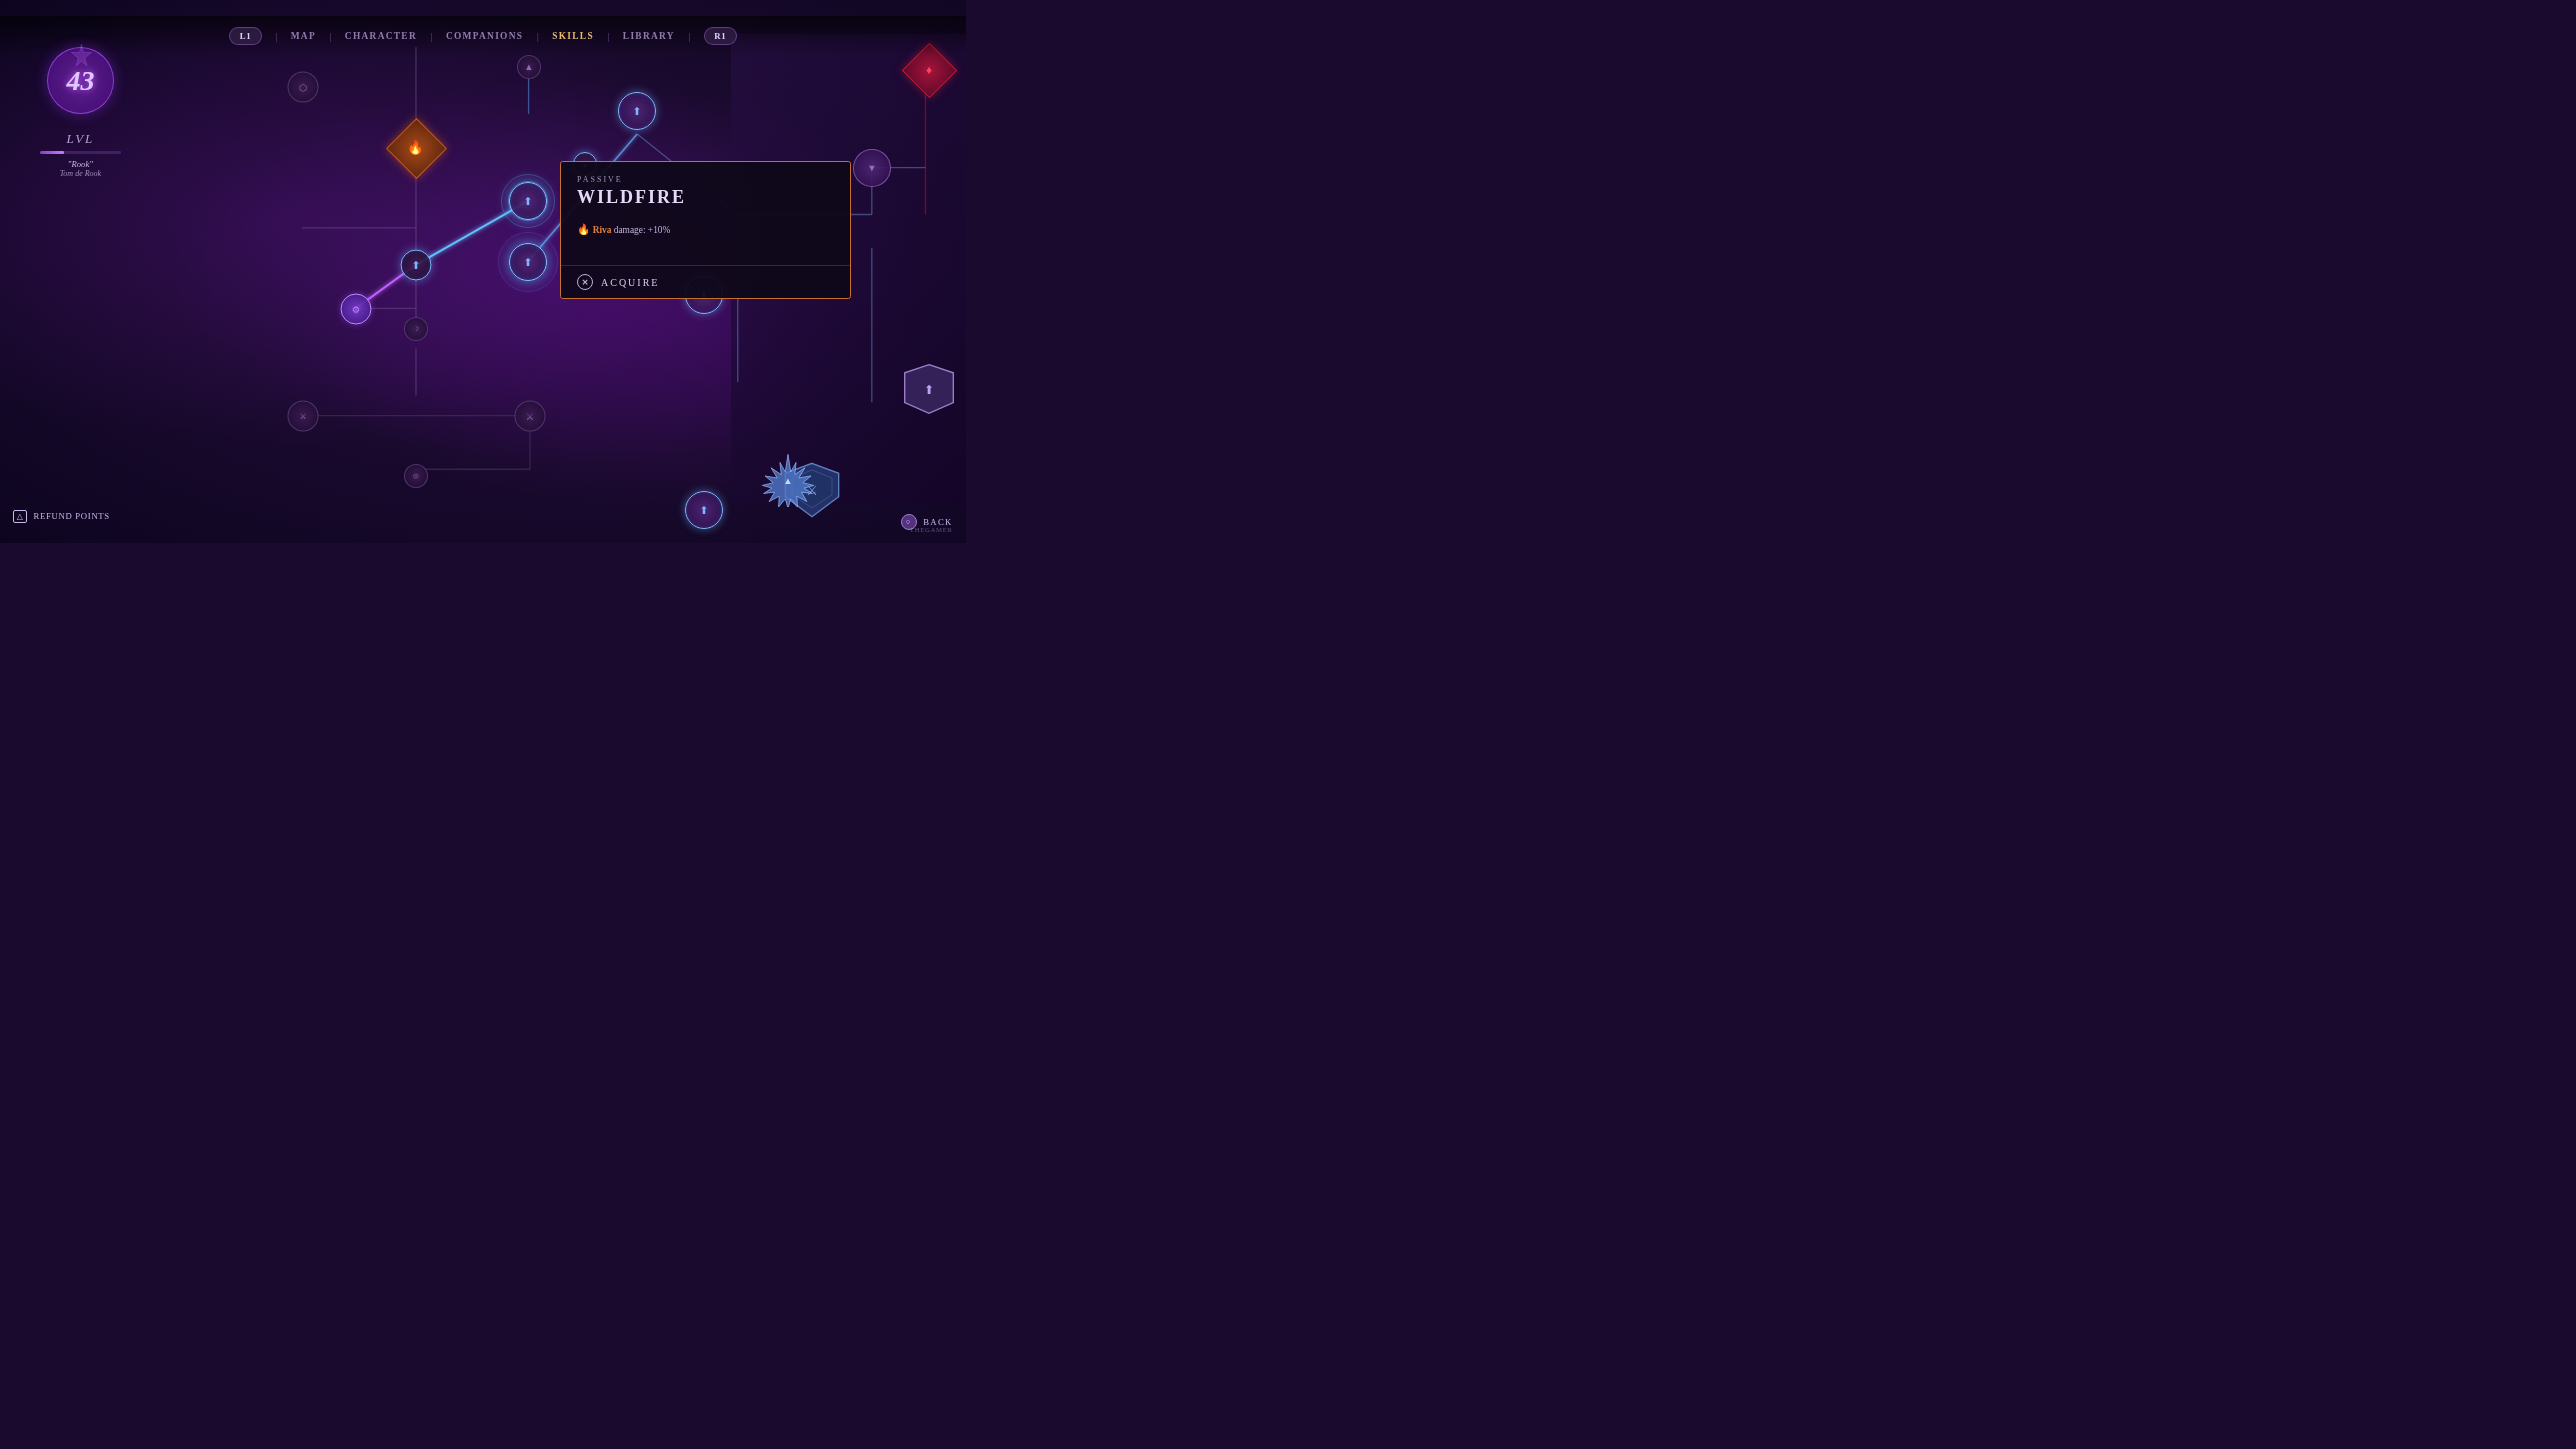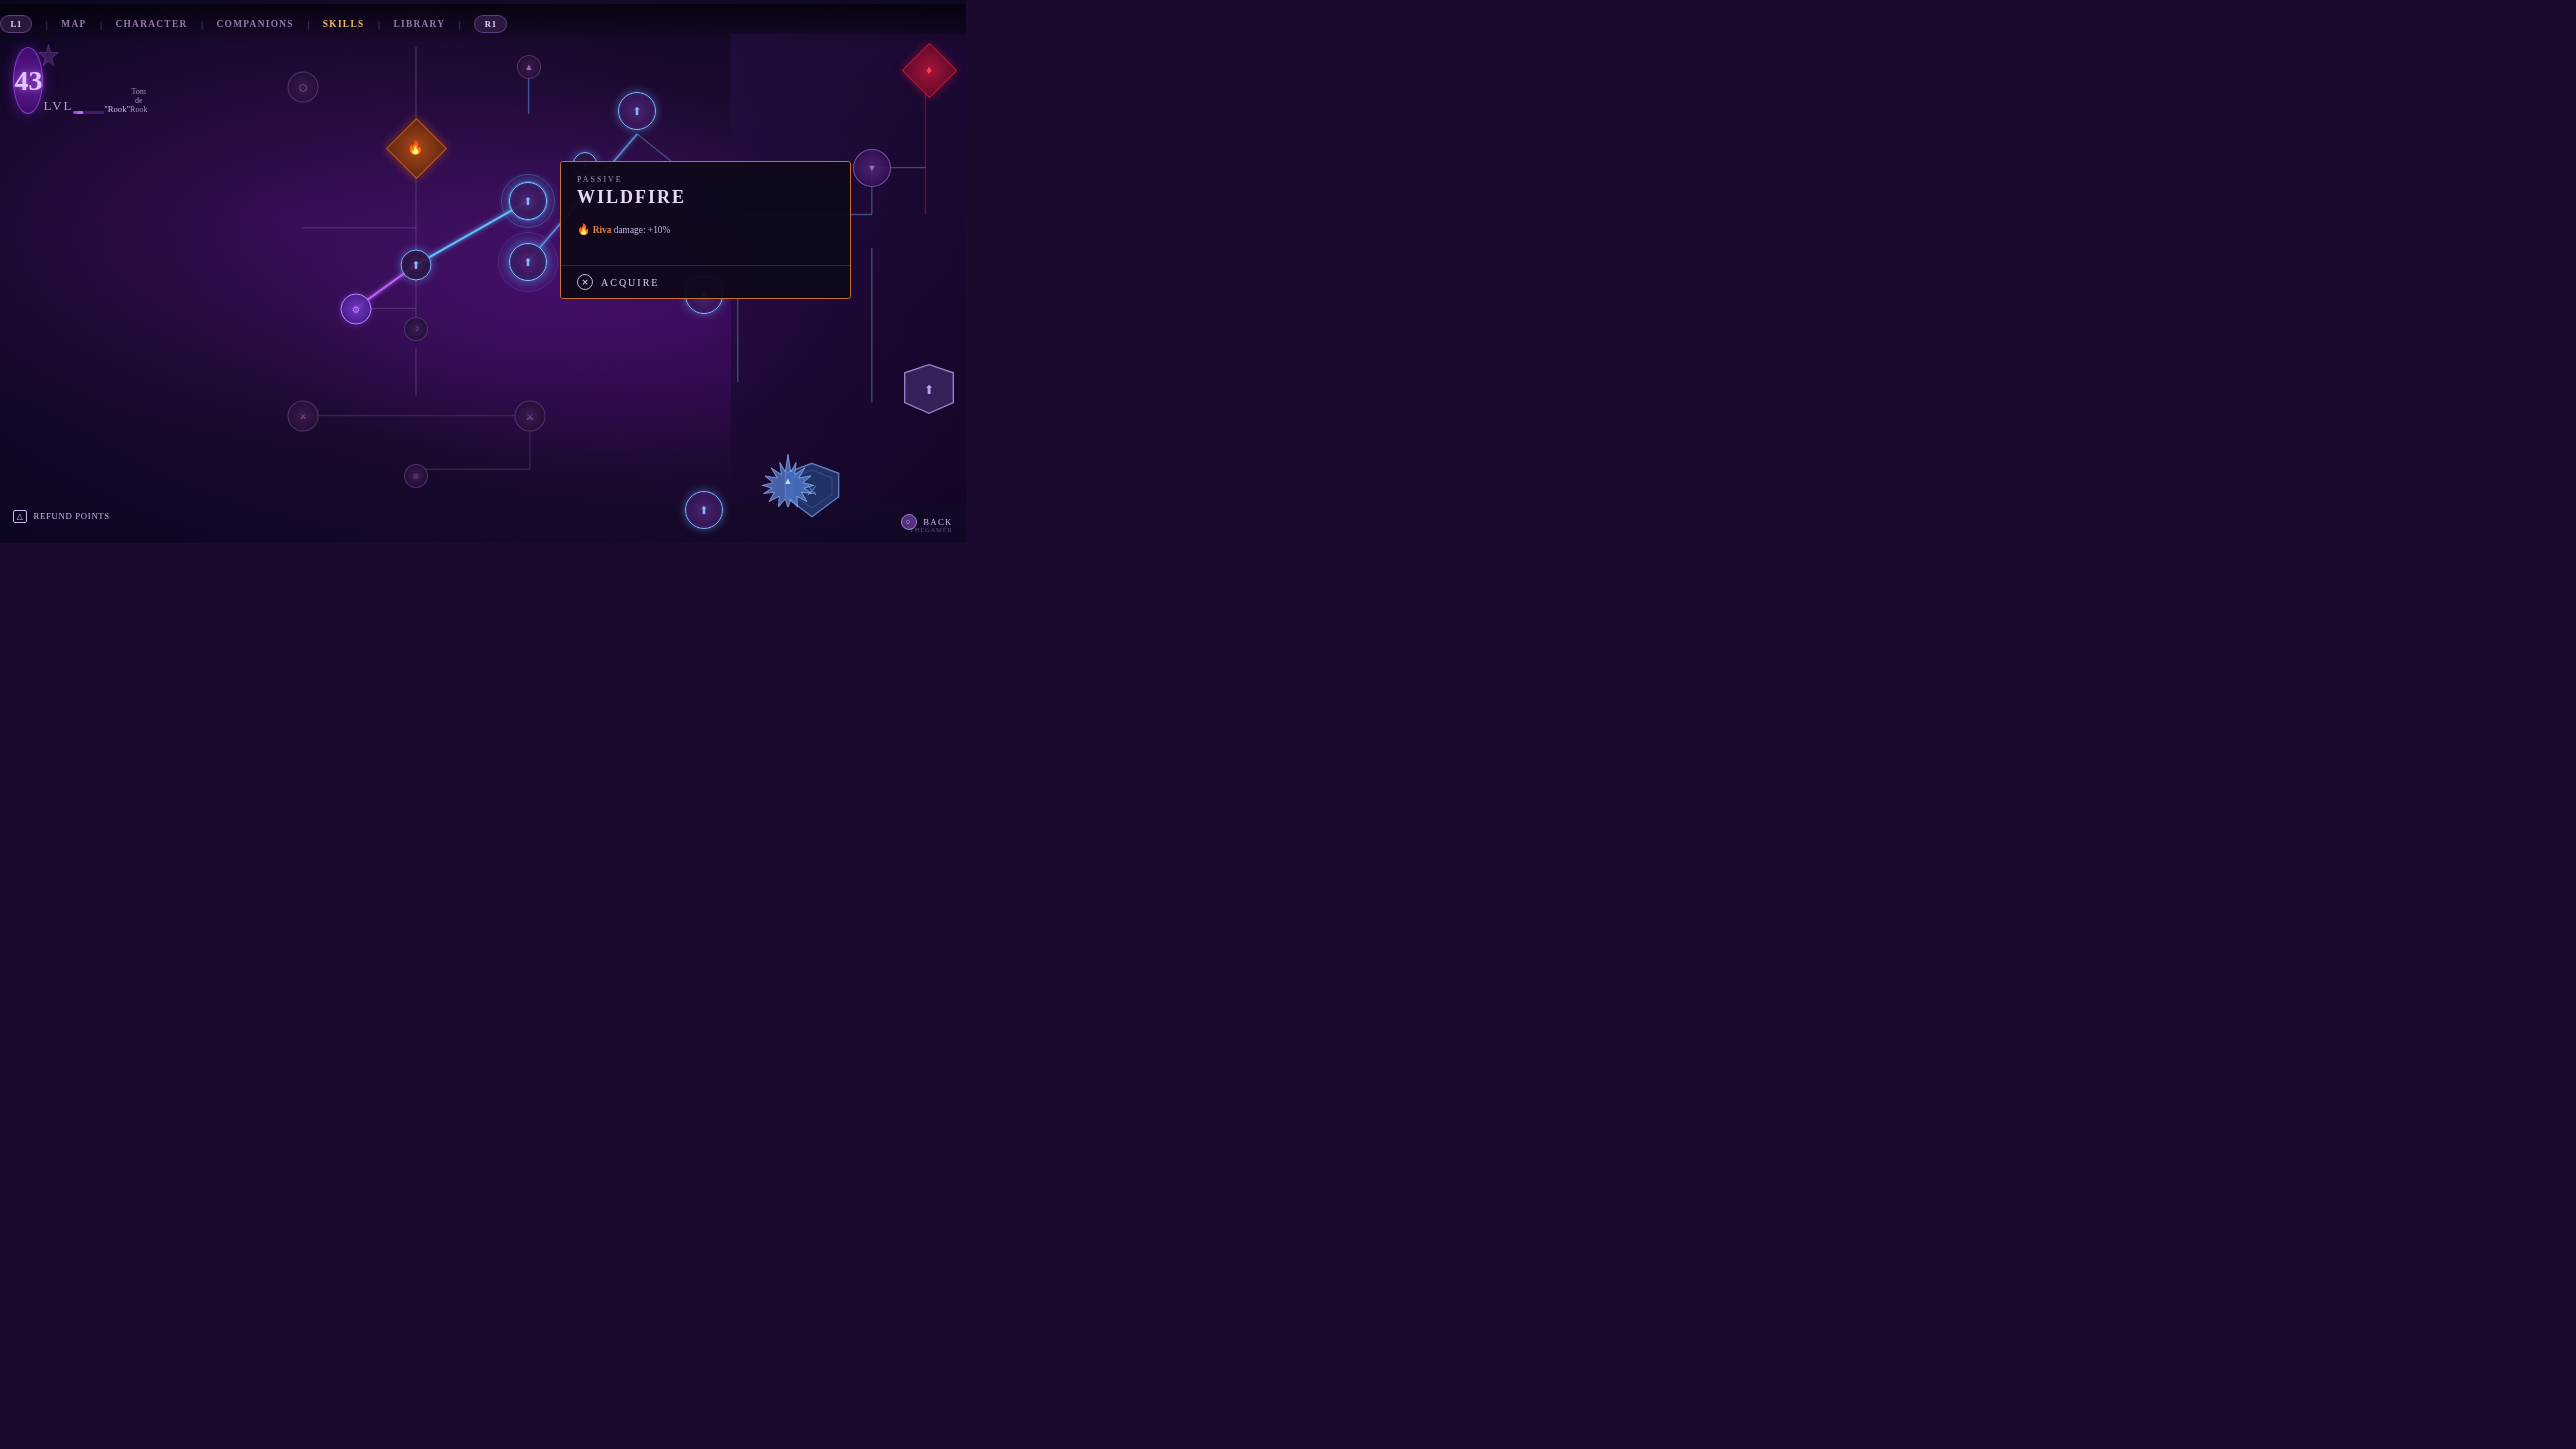--- a/index.html
+++ b/index.html
@@ -26,26 +26,27 @@
       inset: 0;
       background: 
         radial-gradient(ellipse at 30% 40%, rgba(100, 20, 150, 0.3) 0%, transparent 50%),
         radial-gradient(ellipse at 70% 60%, rgba(80, 10, 120, 0.4) 0%, transparent 40%);
       z-index: 1;
     }
 
     
     .top-nav {
       position: absolute;
-      top: 4px;
+      top: 16px;
       left: 0;
       right: 0;
       height: 40px;
       display: flex;
       align-items: center;
+      justify-content: center;
       gap: 13.4px;
       z-index: 100;
       background: linear-gradient(to bottom, rgba(0,0,0,0.6) 0%, transparent 100%);
     }
 
     .nav-btn {
       background: rgba(50, 30, 70, 0.8);
       border: 1.3px solid rgba(150, 100, 200, 0.5);
       border-radius: 13.4px;
       color: #e0d0ff;
@@ -77,22 +78,23 @@
     .left-panel {
       position: absolute;
       left: 13.4px;
       top: 47px;
       width: 134px;
       z-index: 100;
     }
 
     .character-info {
       display: flex;
-      flex-direction: row;
-      align-items: flex-end;
+      flex-direction: column;
+      align-items: center;
+      font-style: italic;
     }
 
     .level-circle {
       width: 67px;
       height: 67px;
       border-radius: 50%;
       background: radial-gradient(circle, rgba(120, 40, 180, 0.8) 0%, rgba(60, 10, 100, 0.9) 100%);
       border: 1.3px solid rgba(180, 100, 255, 0.6);
       display: flex;
       align-items: center;

